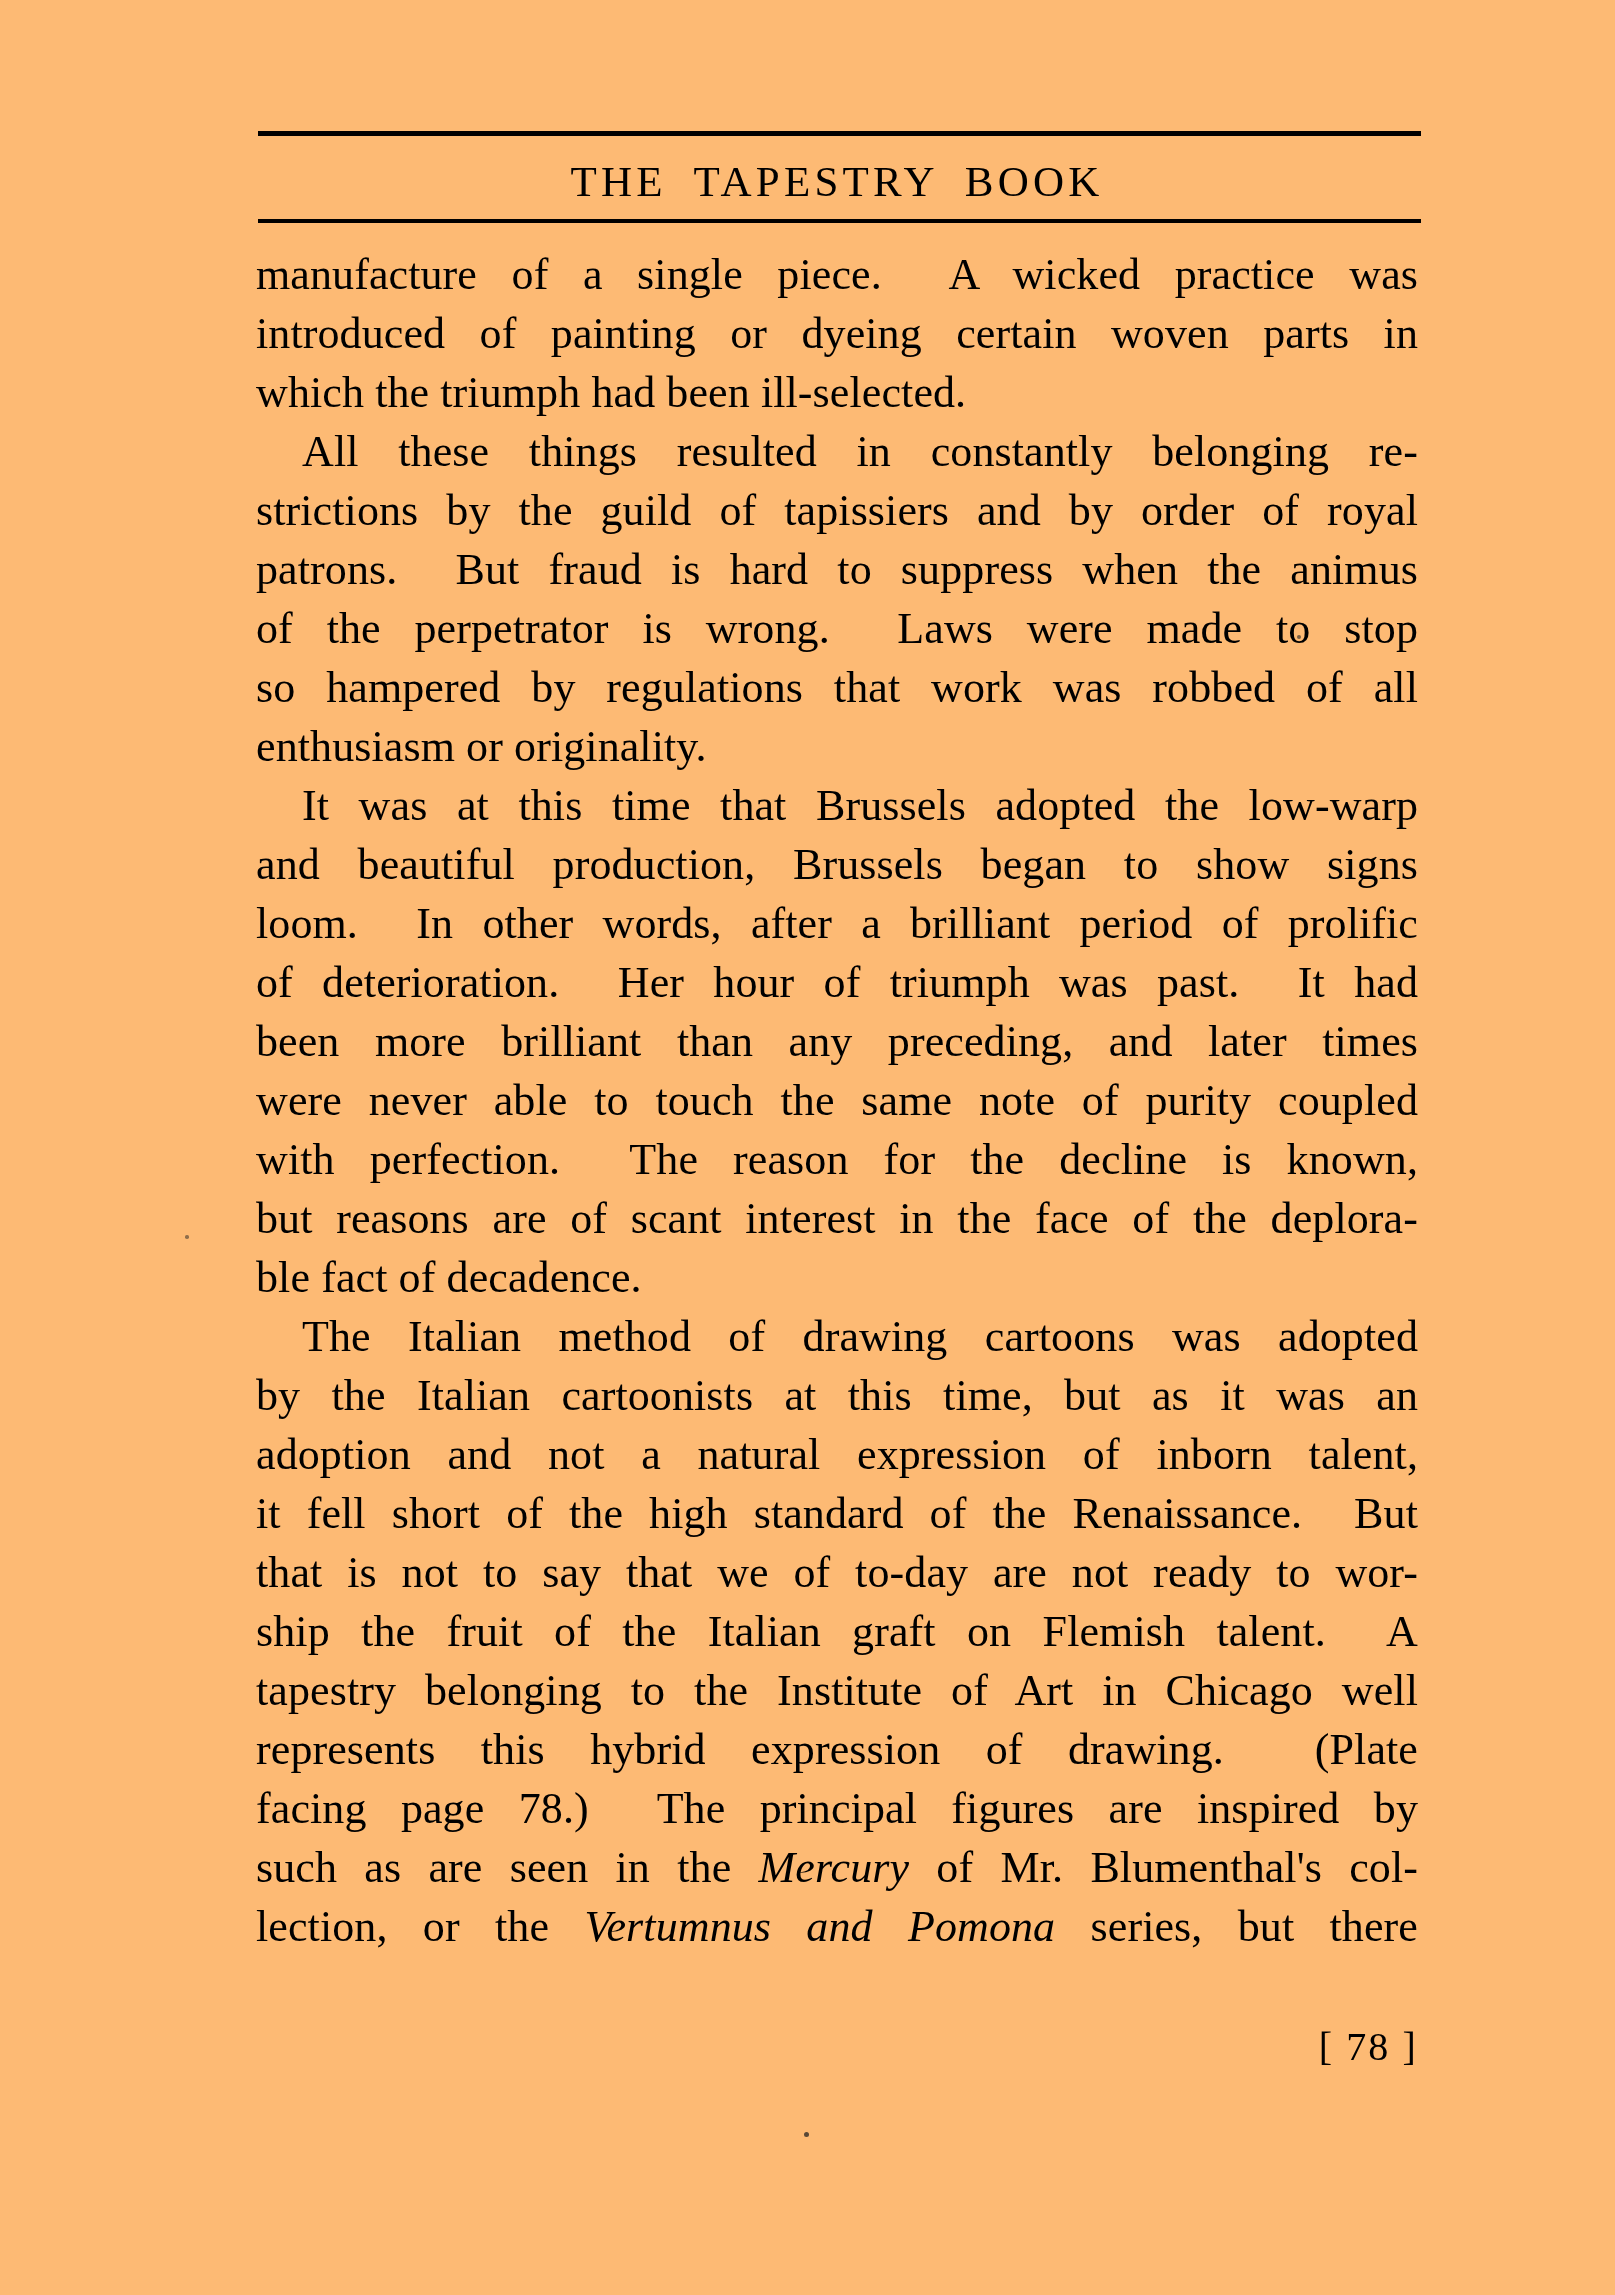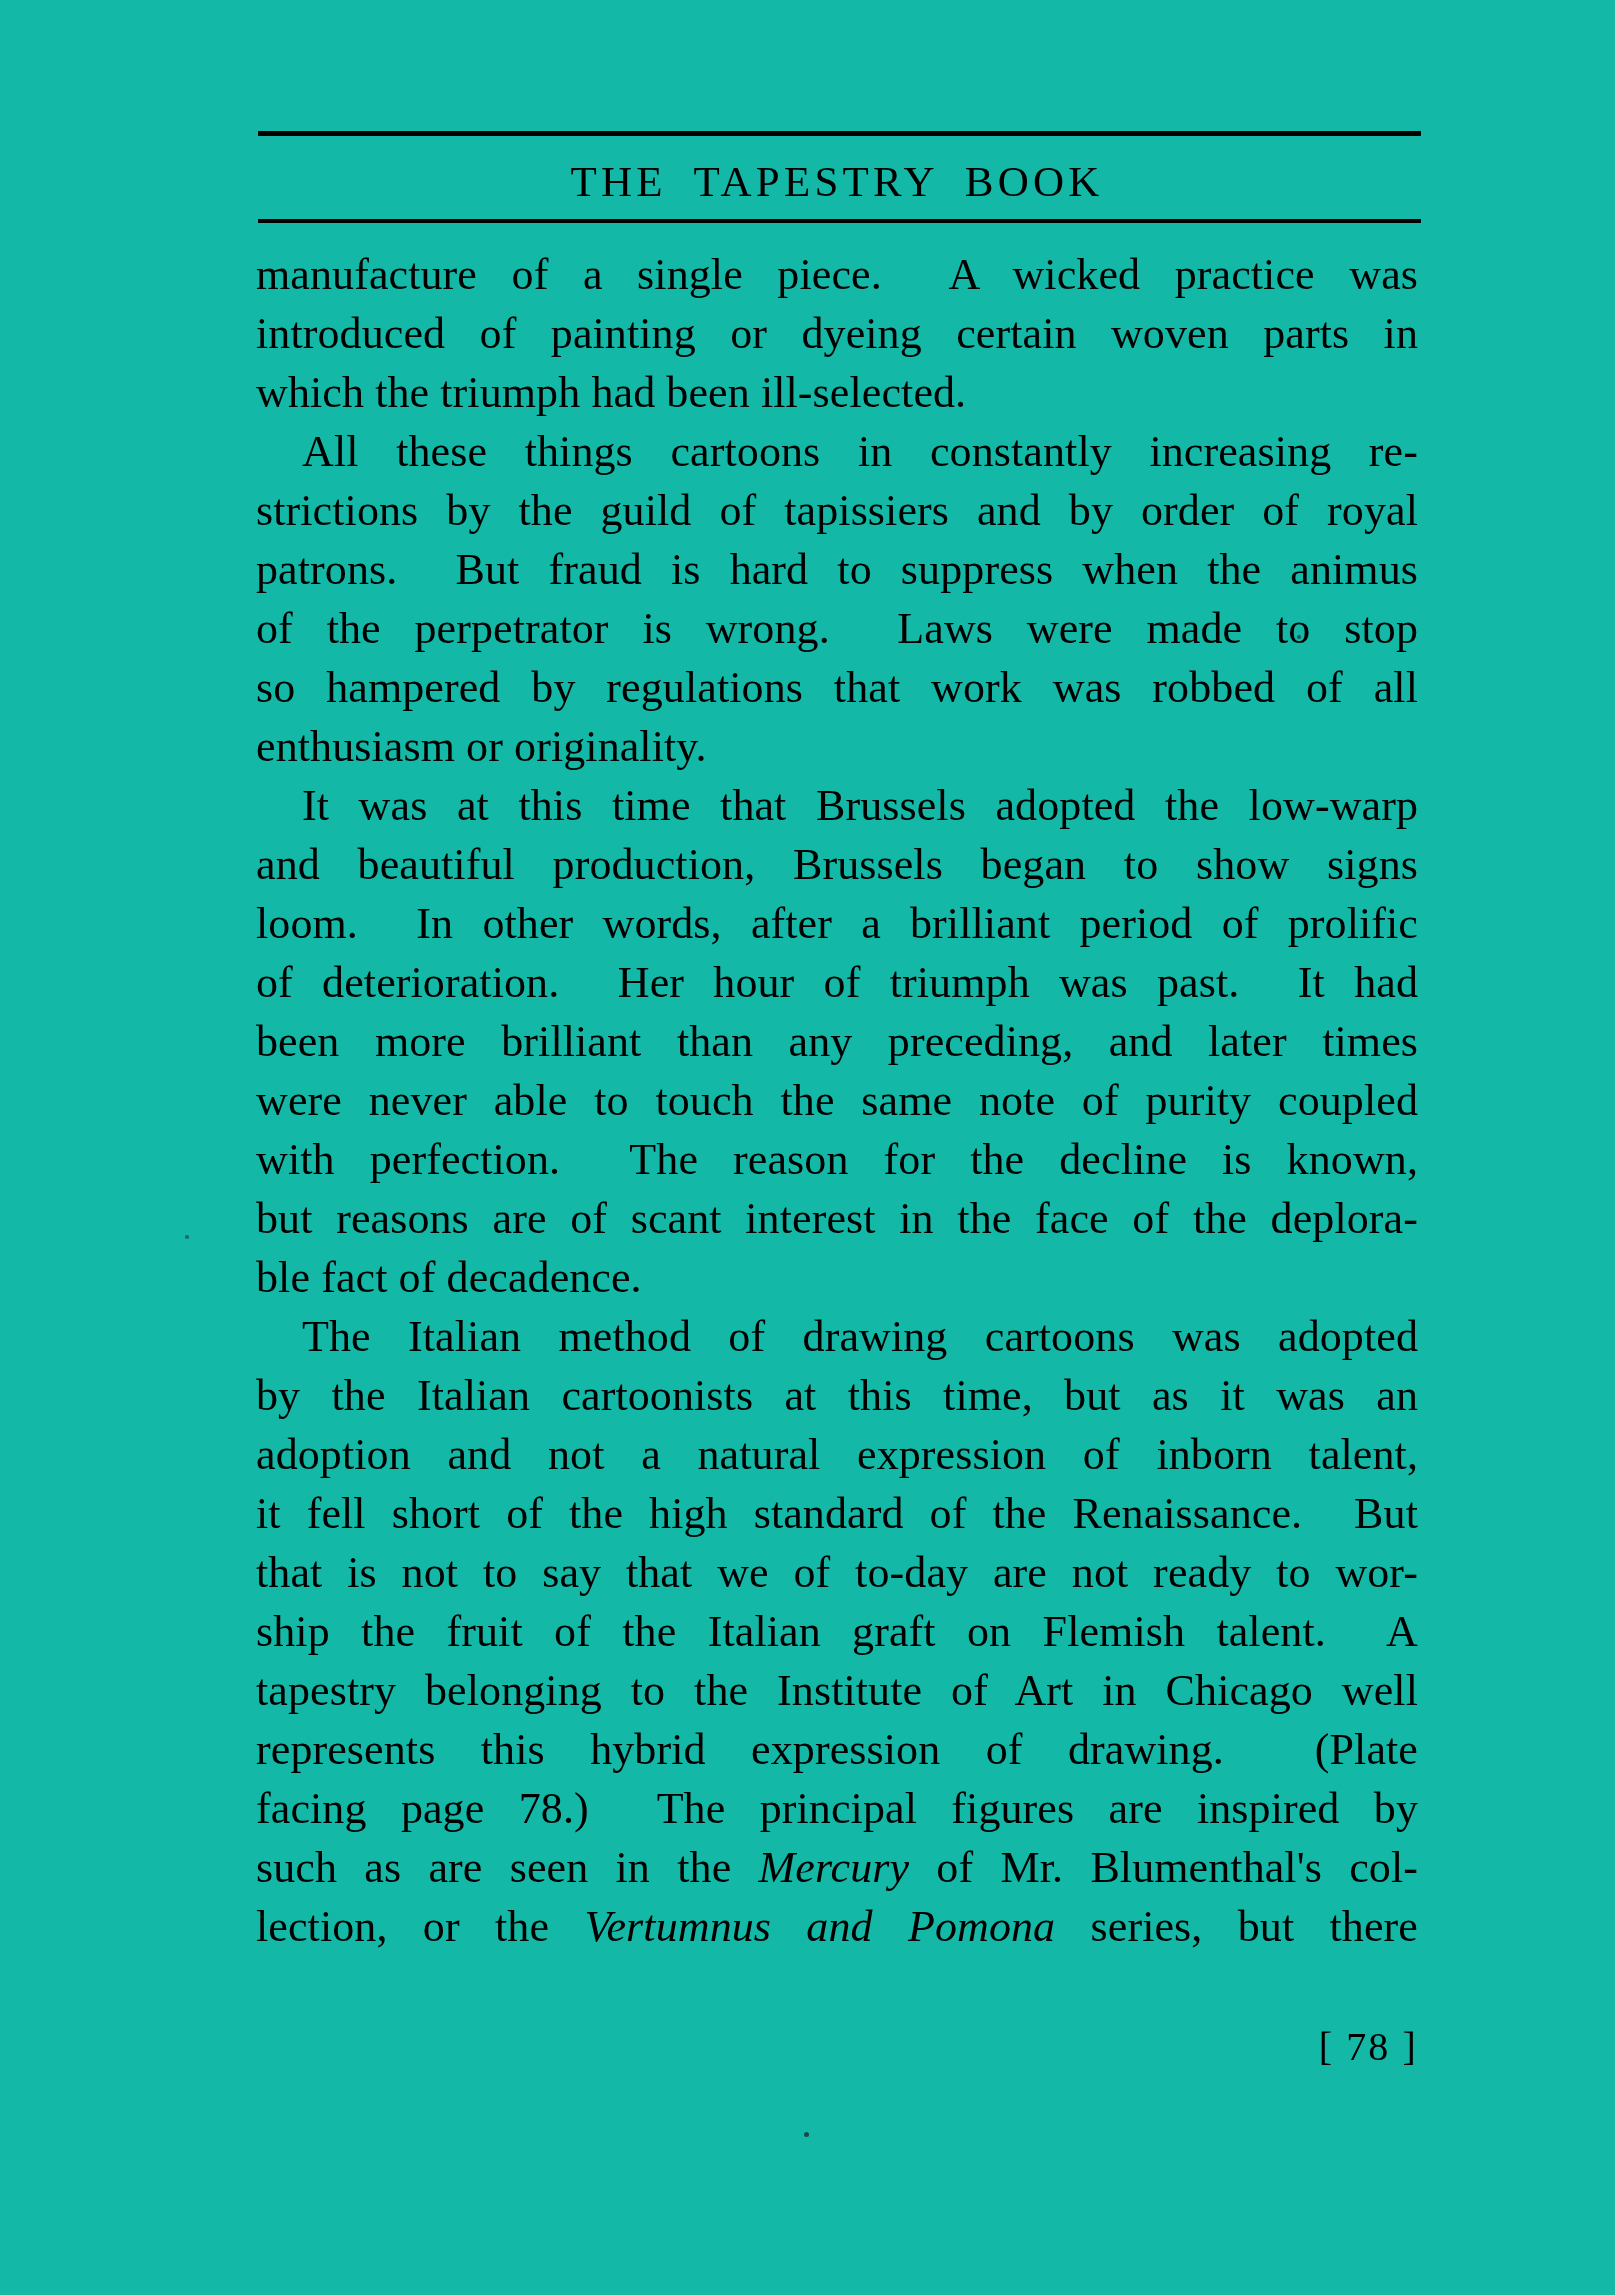--- a/index.html
+++ b/index.html
@@ -1,20 +1,20 @@
 <!DOCTYPE html>
 <html style="font-size:11.3px"><head>
 <meta charset="utf-8">
 <style>
   html, body { margin: 0; padding: 0; background: #ffffff; }
   #page {
     position: relative;
     width: 1615px;
     height: 2295px;
-    background: #14b8a6;
+    background: #fdba74;
     color: #000000;
     font-family: "Liberation Serif", "DejaVu Serif", serif;
     overflow: hidden;
   }
   .rule {
     position: absolute;
     left: 258px;
     width: 1163px;
     background: #000000;
   }
@@ -72,21 +72,21 @@
 
 <div id="page">
   <div id="rule-top" class="rule"></div>
   <div id="running-head">THE TAPESTRY BOOK</div>
   <div id="rule-bottom" class="rule"></div>
 
   <div id="body-text">
       <div class="line just"><span>manufacture of a single piece.&nbsp; A wicked practice was</span></div>
       <div class="line just"><span>introduced of painting or dyeing certain woven parts in</span></div>
       <div class="line"><span>which the triumph had been ill-selected.</span></div>
-      <div class="line just indent"><span>All these things cartoons in constantly increasing re-</span></div>
+      <div class="line just indent"><span>All these things resulted in constantly belonging re-</span></div>
       <div class="line just"><span>strictions by the guild of tapissiers and by order of royal</span></div>
       <div class="line just"><span>patrons.&nbsp; But fraud is hard to suppress when the animus</span></div>
       <div class="line just"><span>of the perpetrator is wrong.&nbsp; Laws were made to stop</span></div>
       <div class="line just"><span>so hampered by regulations that work was robbed of all</span></div>
       <div class="line"><span>enthusiasm or originality.</span></div>
       <div class="line just indent"><span>It was at this time that Brussels adopted the low-warp</span></div>
       <div class="line just"><span>and beautiful production, Brussels began to show signs</span></div>
       <div class="line just"><span>loom.&nbsp; In other words, after a brilliant period of prolific</span></div>
       <div class="line just"><span>of deterioration.&nbsp; Her hour of triumph was past.&nbsp; It had</span></div>
       <div class="line just"><span>been more brilliant than any preceding, and later times</span></div>

